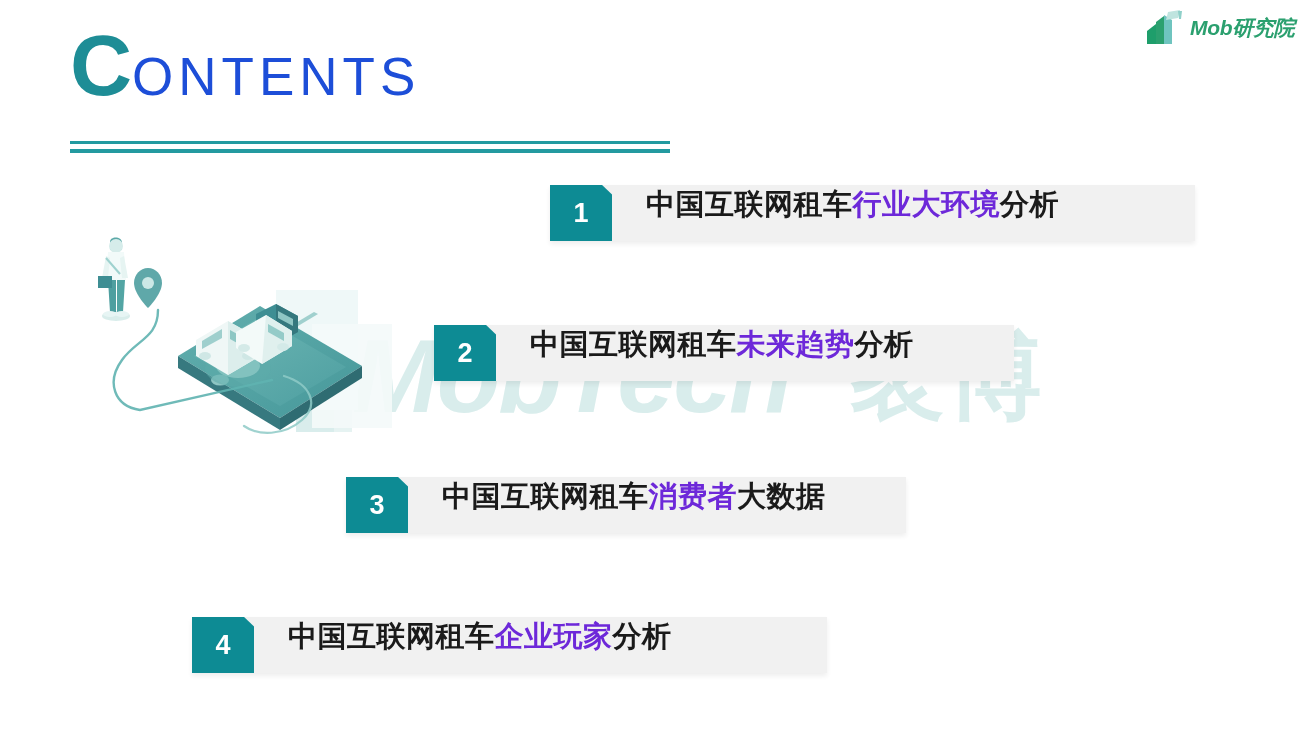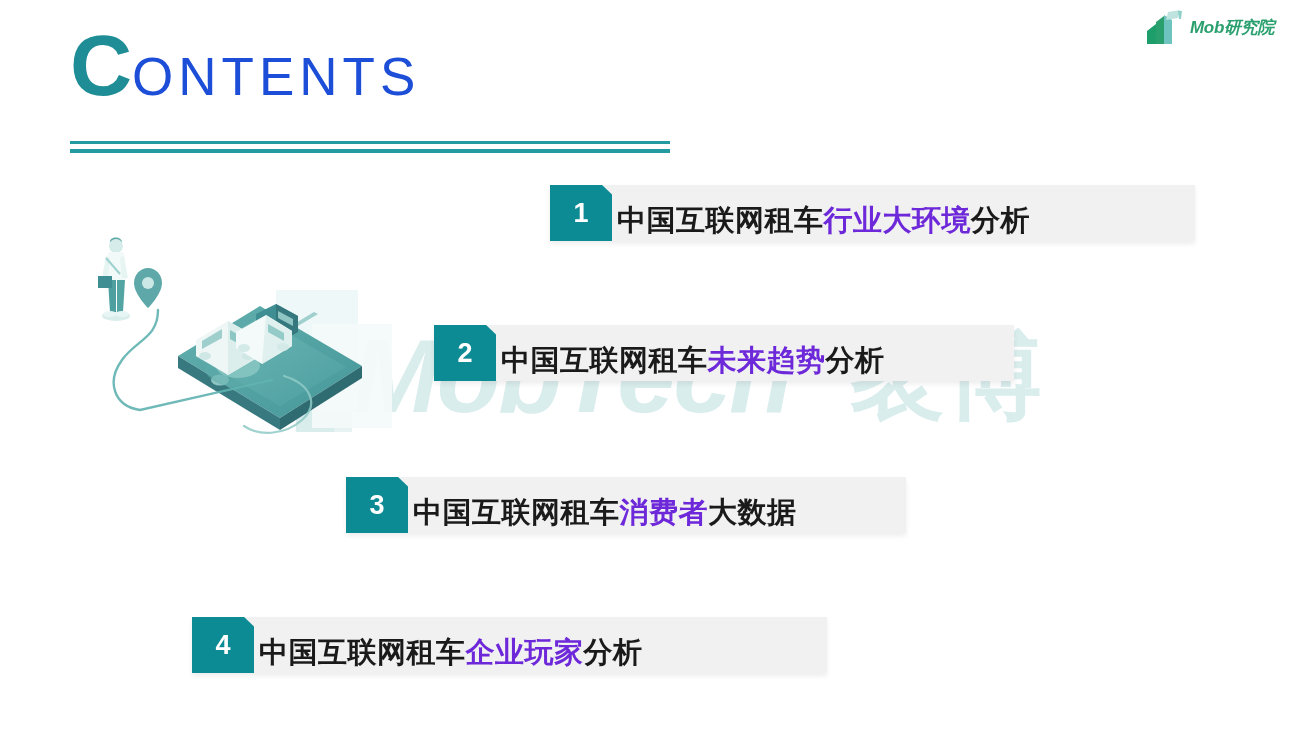--- a/index.html
+++ b/index.html
@@ -35,21 +35,21 @@
     align-items: center;
     gap: 6px;
   }
   .brand-logo .logo-mark {
     width: 42px;
     height: 34px;
     flex: 0 0 auto;
     position: relative;
   }
   .brand-logo .logo-text {
-    font-size: 17px;
+    font-size: 21px;
     font-weight: bold;
     font-style: italic;
     color: #2BA06F;
     letter-spacing: -0.3px;
     white-space: nowrap;
     line-height: 1;
   }
 
   
   .header {
@@ -186,22 +186,22 @@
     font-weight: bold;
     font-family: "Liberation Sans", "DejaVu Sans", sans-serif;
     -webkit-clip-path: polygon(0 0, 84% 0, 100% 17%, 100% 100%, 0 100%);
     clip-path: polygon(0 0, 84% 0, 100% 17%, 100% 100%, 0 100%);
     filter: drop-shadow(3px 4px 4px rgba(0,0,0,0.28));
   }
   .row-label {
     position: relative;
     z-index: 2;
     display: flex;
-    align-items: flex-end;
-    padding-left: 5px;
+    align-items: flex-start;
+    padding-left: 34px;
     font-family: "DejaVu Sans", "Liberation Sans", sans-serif;
     font-size: 29px;
     font-weight: bold;
     color: #1A1A1A;
     white-space: nowrap;
     letter-spacing: 0.5px;
   }
   .row-label .hl { color: #6d28d9; }
 
   

